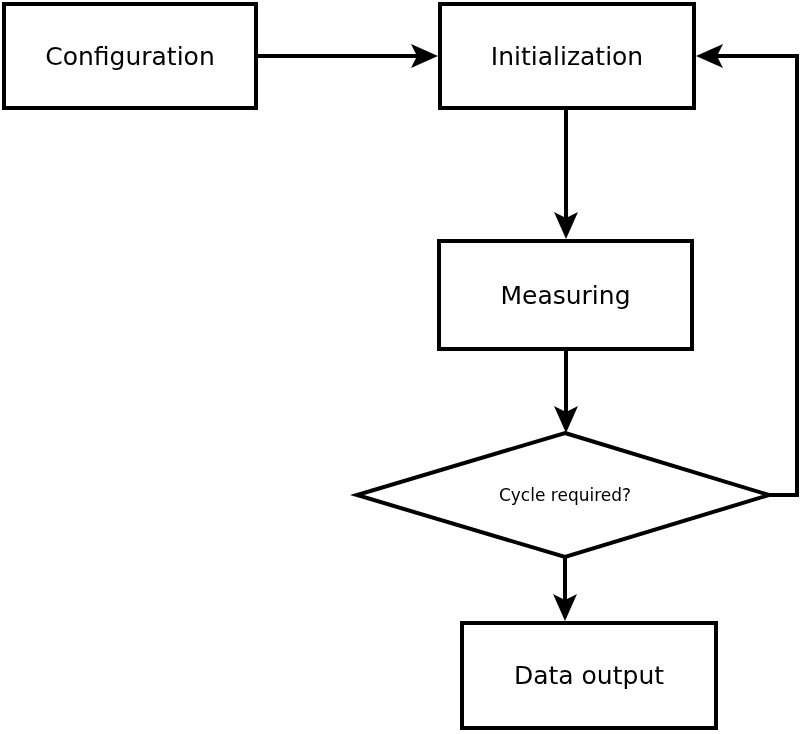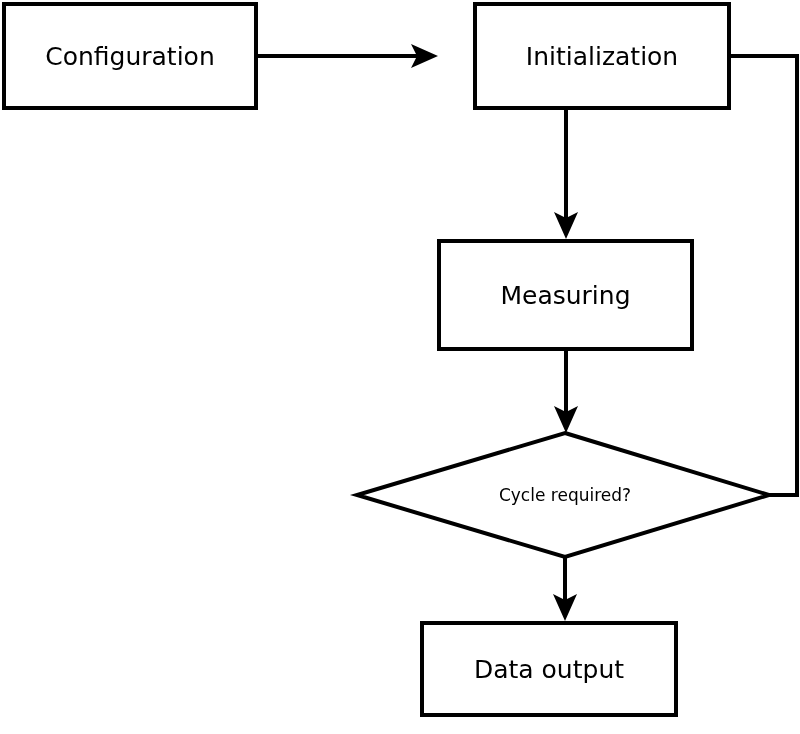--- a/index.html
+++ b/index.html
@@ -42,23 +42,23 @@
     background: #ffffff;
     border: 4px solid #000000;
     display: flex;
     align-items: center;
     justify-content: center;
     font-size: 25px;
     line-height: 1;
     white-space: nowrap;
   }
   .node-configuration { left: 2px;   top: 2px;   width: 256px; height: 108px; }
-  .node-initialization{ left: 438px; top: 2px;   width: 258px; height: 108px; margin-left: 35px; }
+  .node-initialization{ left: 438px; top: 2px;   width: 258px; height: 108px; }
   .node-measuring     { left: 437px; top: 239px; width: 257px; height: 112px; }
-  .node-data-output   { left: 420px; top: 621px; width: 258px; height: 96px; justify-content: center; }
+  .node-data-output   { left: 460px; top: 621px; width: 258px; height: 109px; justify-content: center; }
   .diamond-label {
     position: absolute;
     left: 363px;
     top: 473px;
     width: 404px;
     height: 44px;
     display: flex;
     align-items: center;
     justify-content: center;
     font-size: 17px;

